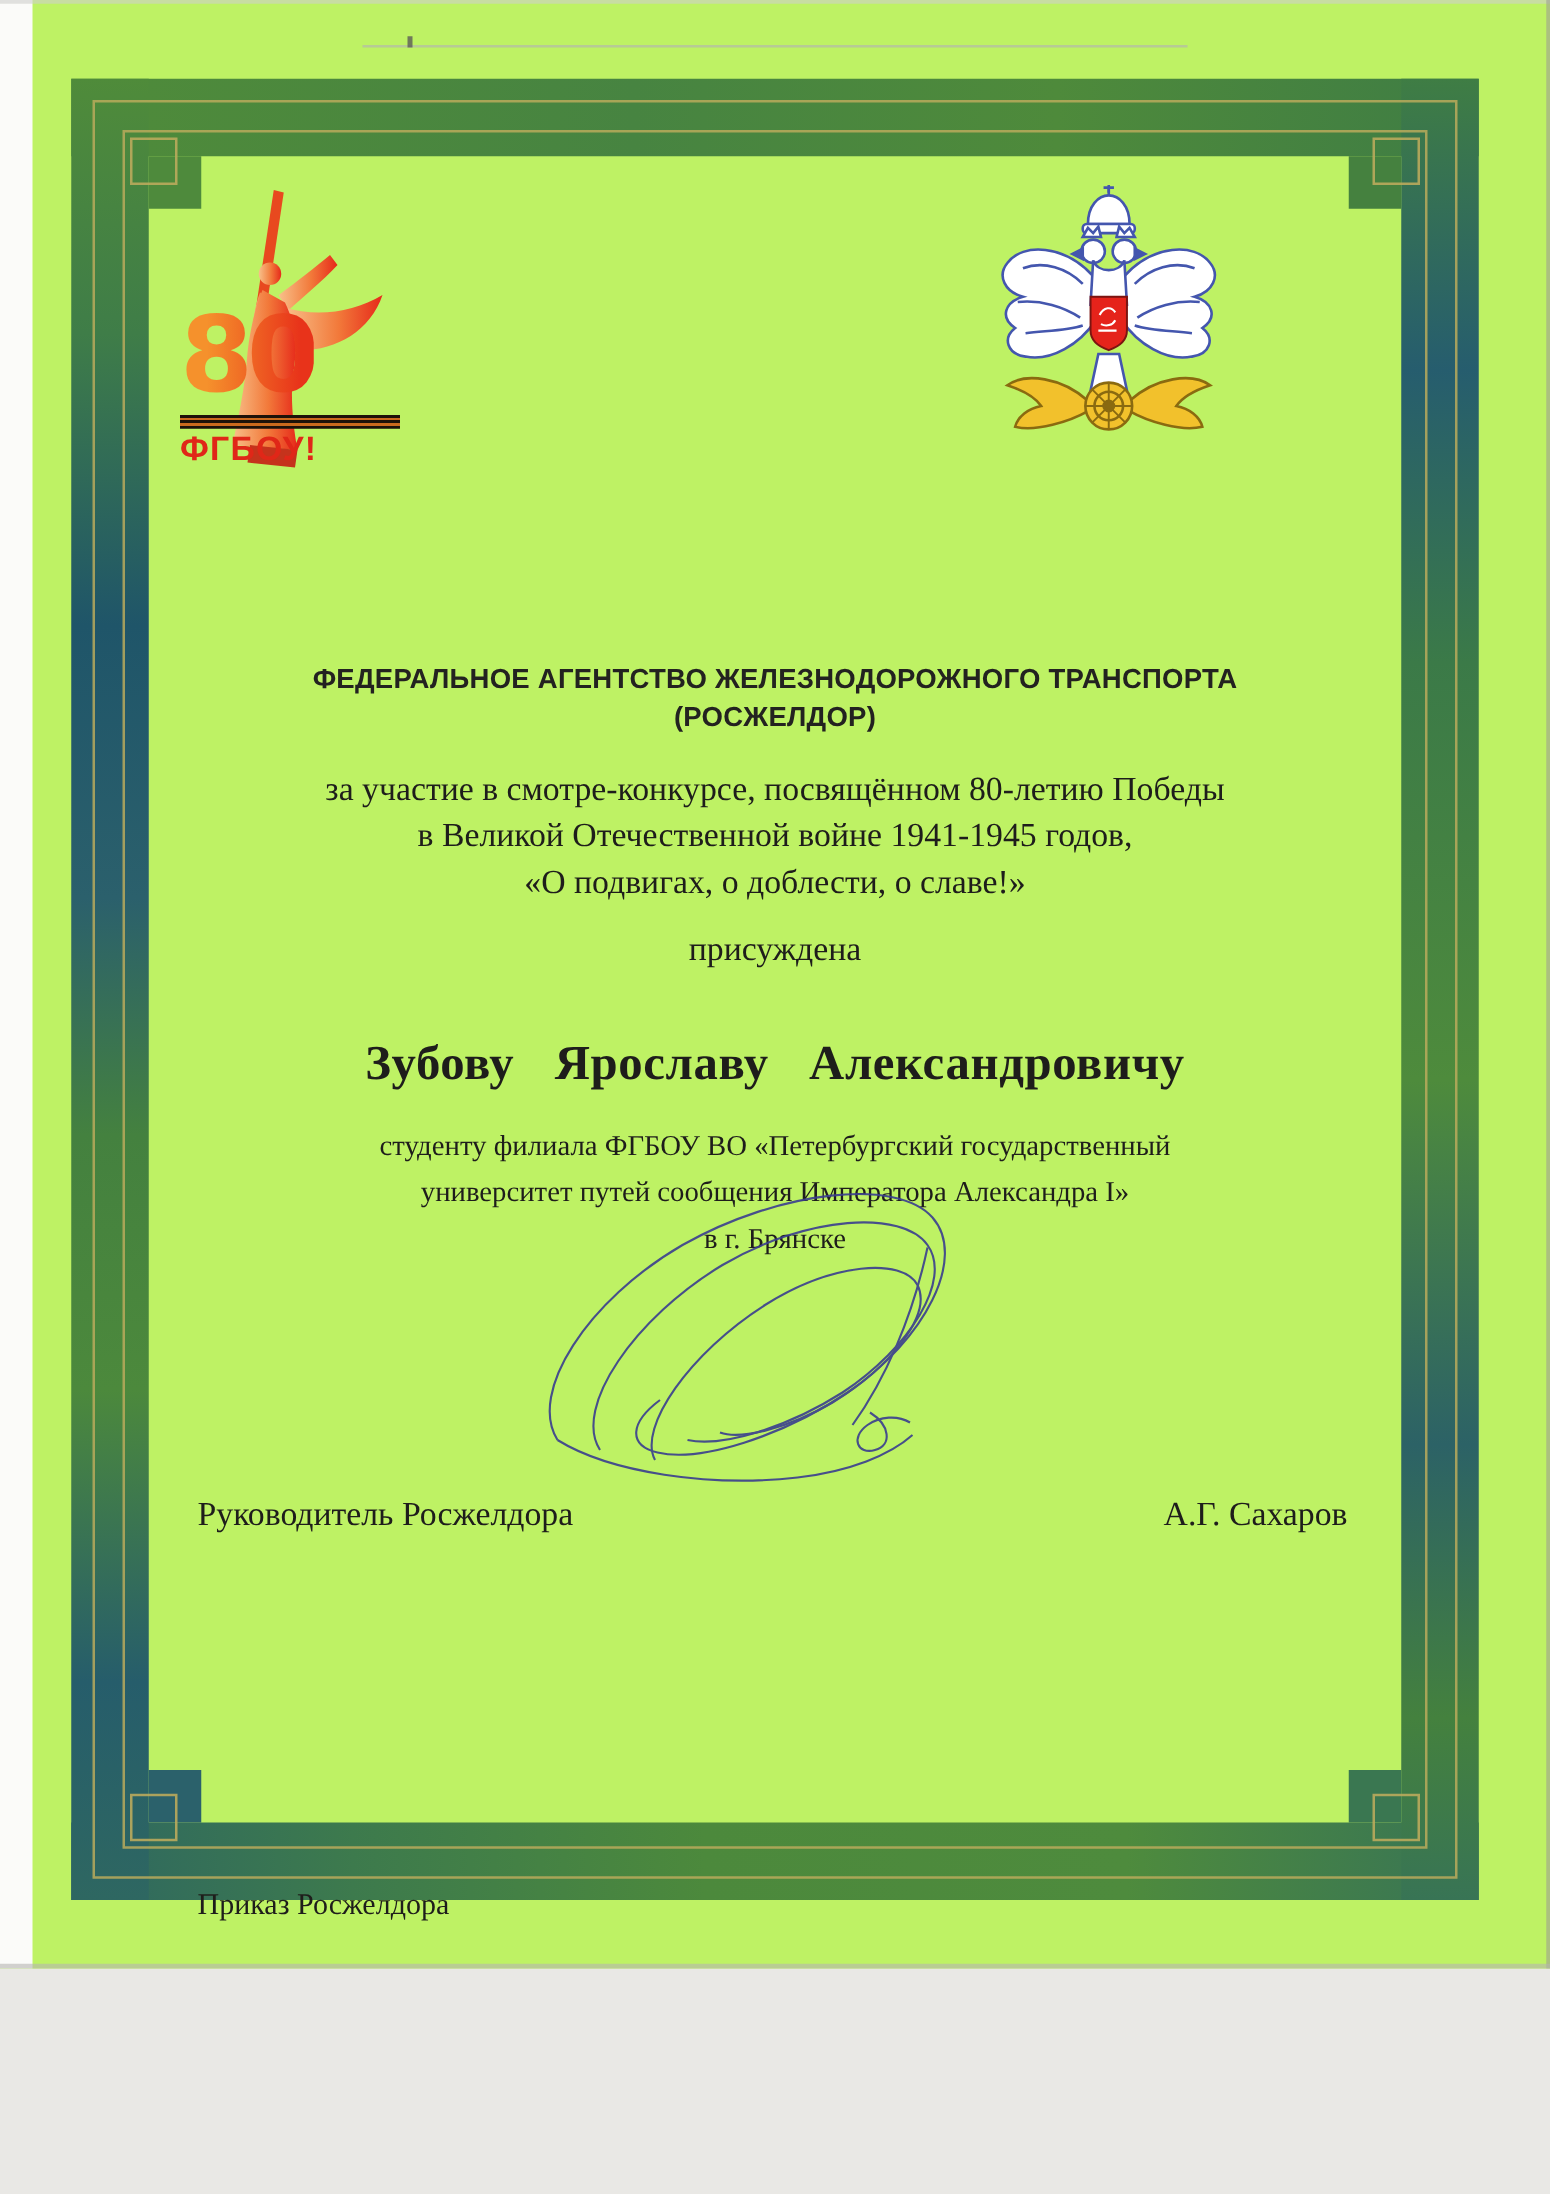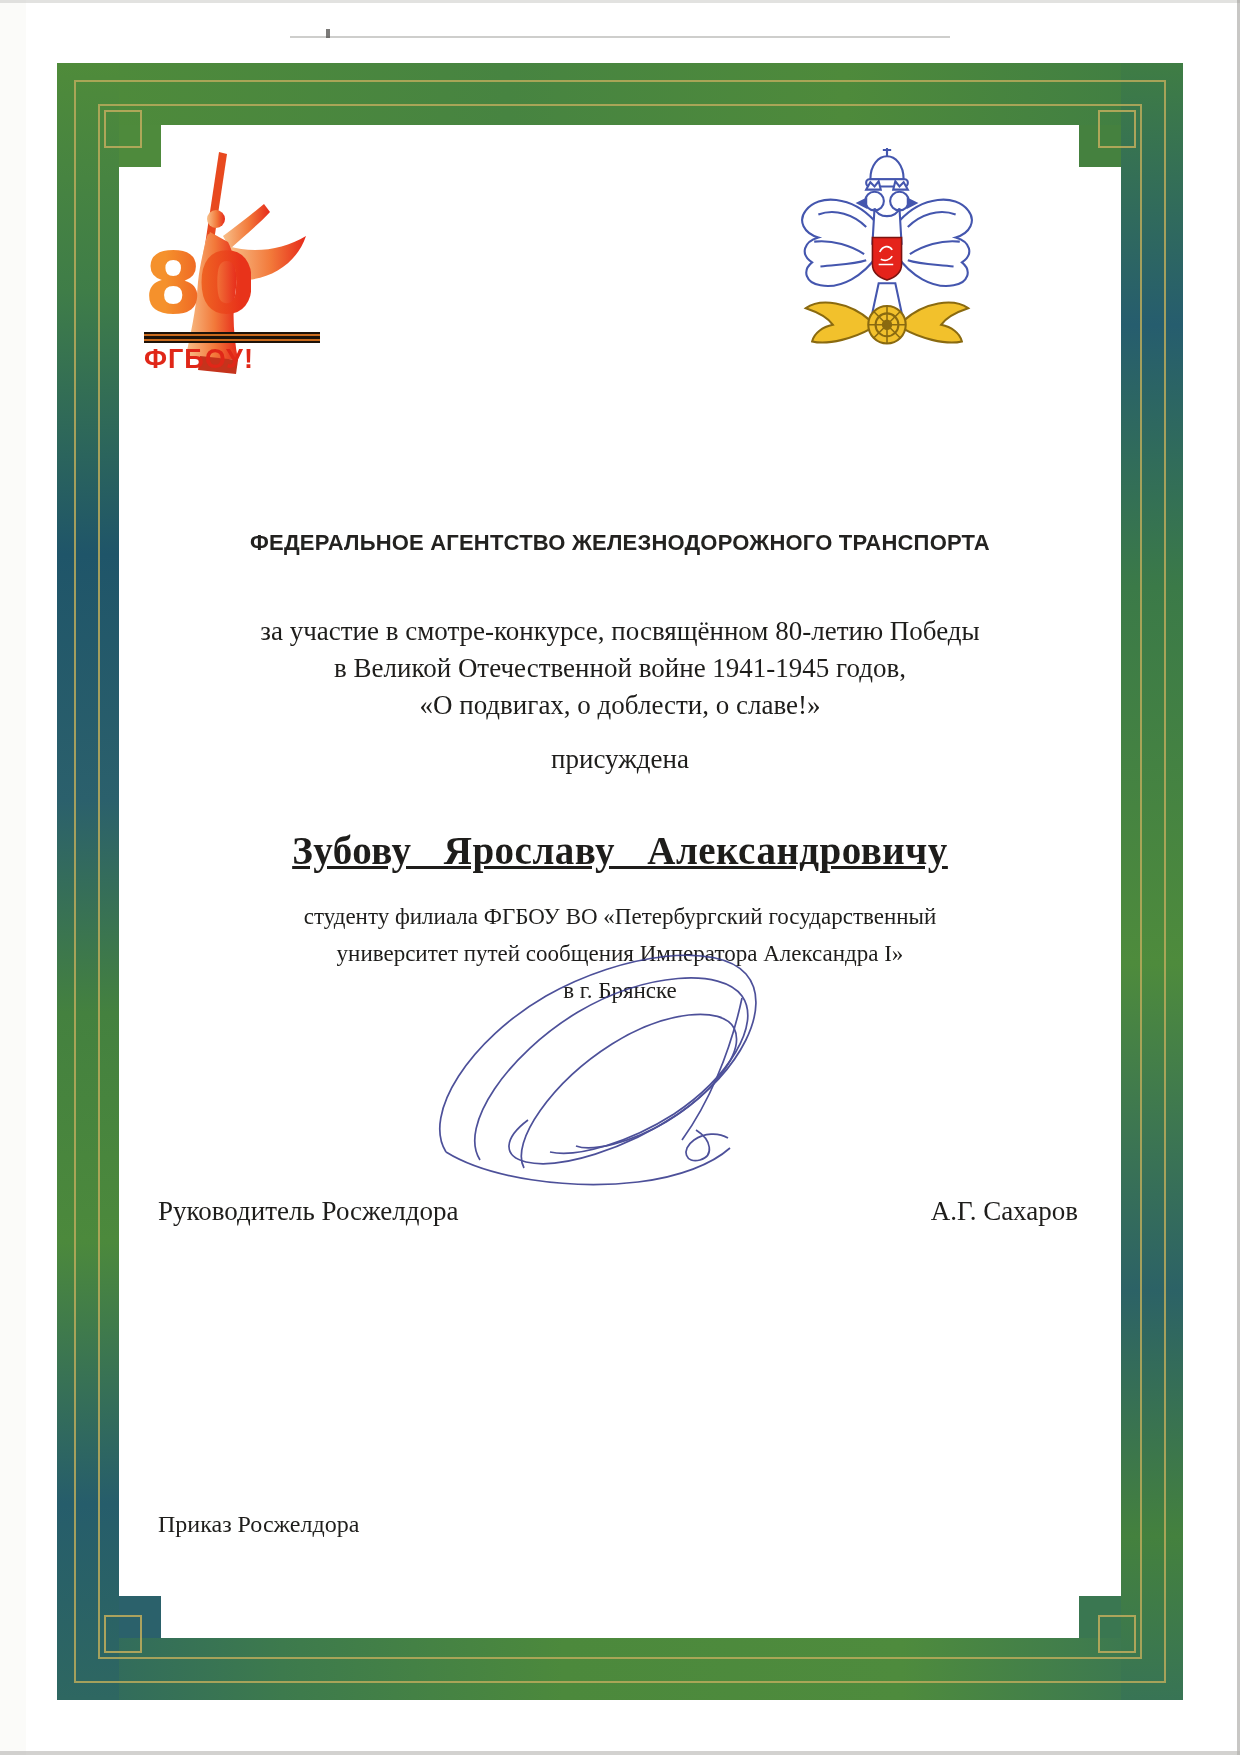--- a/index.html
+++ b/index.html
@@ -1,18 +1,18 @@
 <!DOCTYPE html>
 <html><head>
 <meta charset="utf-8">
 <style>
   html,body{margin:0;padding:0;background:#e9e8e5;}
   .paper{
-    position:relative;width:1240px;height:1755px;margin:0 auto;
-    background:#ffffff;overflow:hidden;
+    position:relative;width:1240px;height:1575px;margin:0 auto;
+    background:#bef264;overflow:hidden;
     font-family:"Liberation Serif",serif;color:#1e1d1b;
   }
   
   .left-strip{position:absolute;left:0;top:0;width:26px;height:100%;background:#fbfbf9;}
   .scan-line-top{position:absolute;top:36px;left:290px;width:660px;height:2px;background:#b4b3b0;opacity:.65;}
   .scan-tick{position:absolute;top:29px;left:326px;width:4px;height:9px;background:#5b5a57;opacity:.8;}
   .edge-right{position:absolute;right:0;top:0;width:3px;height:100%;background:#9a9996;opacity:.55;}
   .edge-bottom{position:absolute;bottom:0;left:0;width:100%;height:4px;background:#b5b4b1;opacity:.6;}
   .edge-top{position:absolute;top:0;left:0;width:100%;height:3px;background:#cfcecb;opacity:.6;}
   
@@ -63,21 +63,21 @@
     top:404px;font-family:"Liberation Sans",sans-serif;font-size:66px;line-height:70px;
     letter-spacing:3px;color:#e63022;font-weight:500;
   }
   .agency{
     top:527px;font-family:"Liberation Sans",sans-serif;font-weight:bold;
     font-size:22px;line-height:31px;color:#232220;letter-spacing:.2px;
   }
   .reason{top:613px;font-size:27px;line-height:37px;}
   .verb{top:744px;font-size:27px;}
   .recipient{
-    top:828px;font-size:39px;font-weight:bold;word-spacing:22px;letter-spacing:.5px;text-decoration:underline;
+    top:828px;font-size:39px;font-weight:bold;word-spacing:22px;letter-spacing:.5px;
   }
   .desc{top:898px;font-size:23px;line-height:37px;}
   .signer-title{position:absolute;left:158px;top:1196px;font-size:27px;}
   .signer-name{position:absolute;right:162px;top:1196px;font-size:27px;}
   .order{position:absolute;left:158px;top:1504px;font-size:24px;line-height:40px;}
   .signature{position:absolute;left:428px;top:942px;width:440px;height:275px;pointer-events:none;}
 </style>
 </head>
 <body>
 
@@ -163,20 +163,21 @@
         <circle cx="100" cy="170" r="11" fill="none"></circle>
         <circle cx="100" cy="170" r="4" fill="#8a6a10"></circle>
         <path d="M100,152 v36 M82,170 h36 M87,157 l26,26 M113,157 l-26,26" fill="none" stroke-width="1.5"></path>
       </g>
     </svg>
   </div>
 
 
   <div class="ctext agency">
     <div>ФЕДЕРАЛЬНОЕ АГЕНТСТВО ЖЕЛЕЗНОДОРОЖНОГО ТРАНСПОРТА</div>
+    <div>(РОСЖЕЛДОР)</div>
   </div>
 
   <div class="ctext reason">
     <div>за участие в смотре-конкурсе, посвящённом 80-летию Победы</div>
     <div>в Великой Отечественной войне 1941-1945 годов,</div>
     <div>«О подвигах, о доблести, о славе!»</div>
   </div>
 
   <div class="ctext verb">присуждена</div>
 

